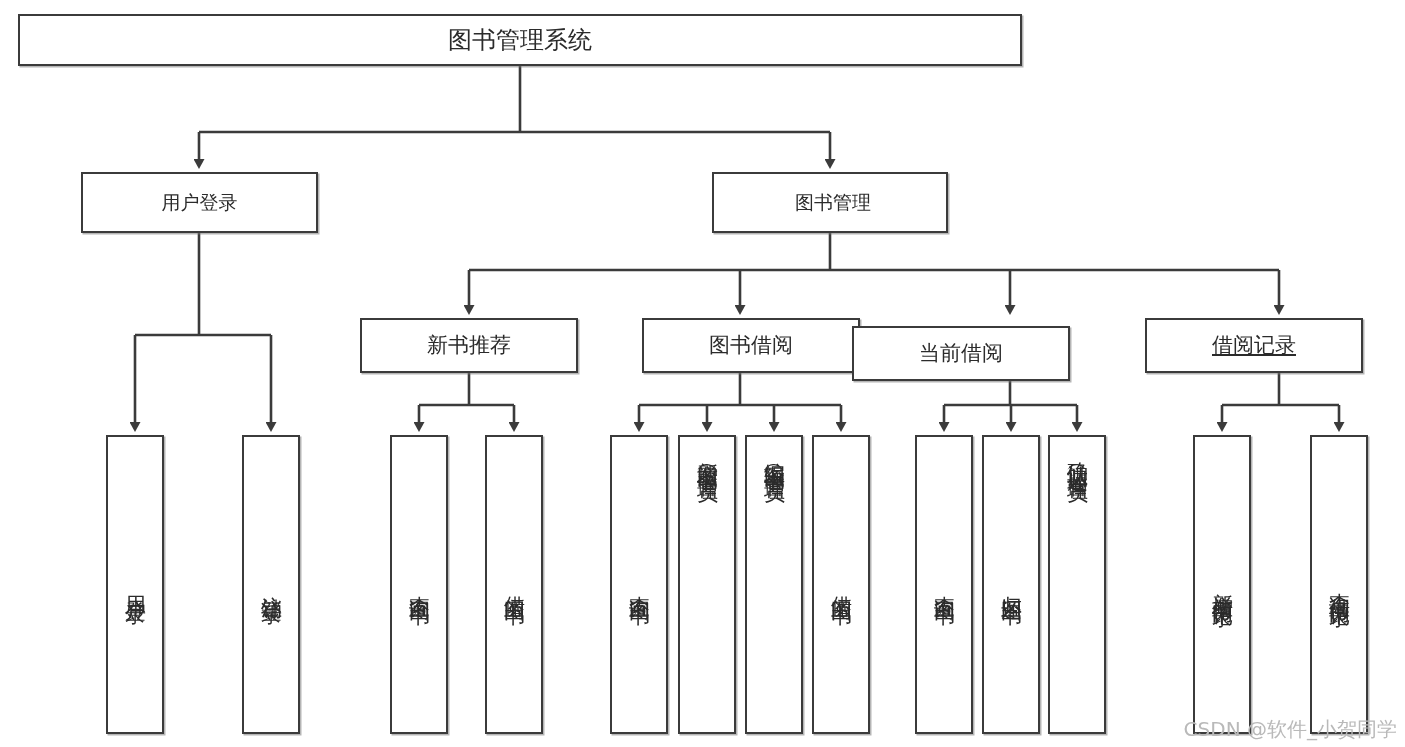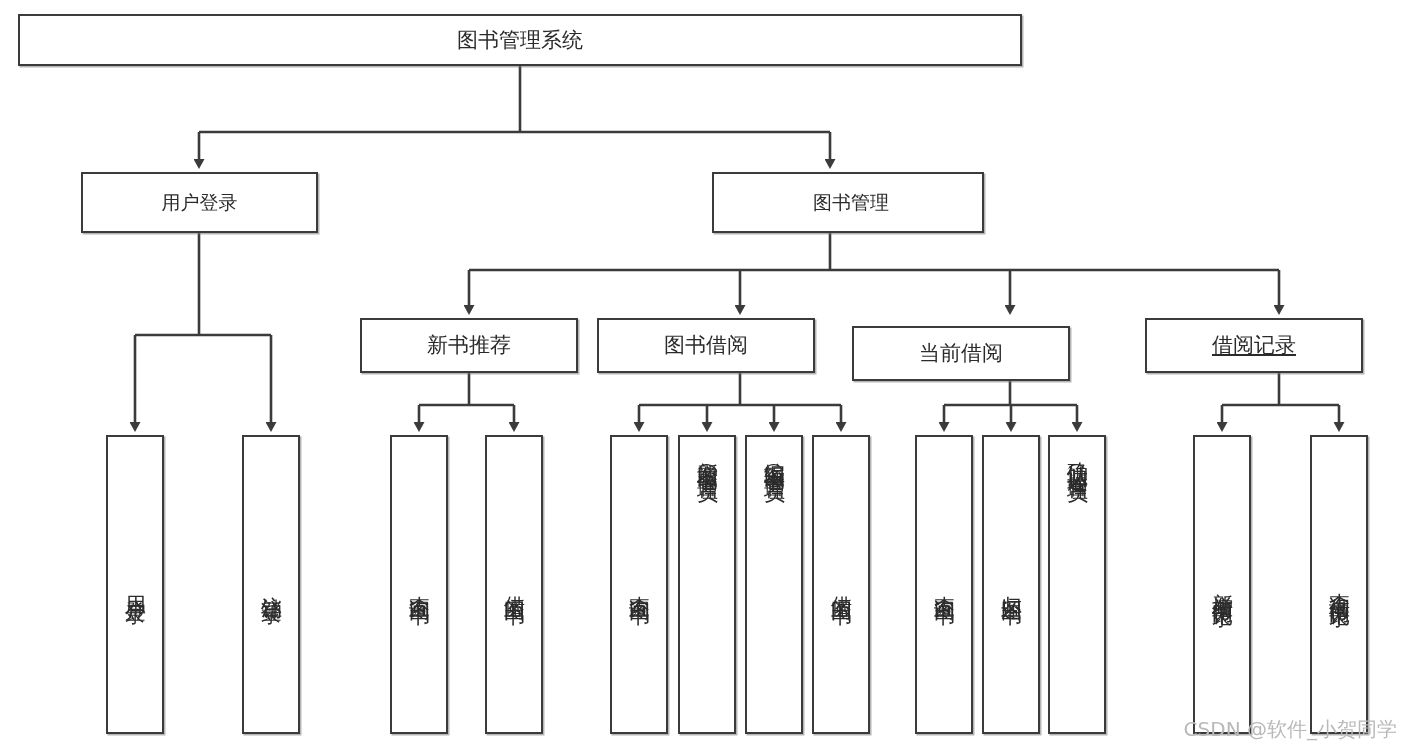--- a/index.html
+++ b/index.html
@@ -45,21 +45,21 @@
     color: #2b2b2b;
     white-space: nowrap;
   }
   
   .node.root {
     left: 18px;
     top: 14px;
     width: 1004px;
     height: 52px;
   }
-  .node.root .node-label { font-size: 21px; }
+  .node.root .node-label { font-size: 24px; }
 
   
   .node.lvl2 {
     top: 172px;
     height: 61px;
   }
   .node.lvl2 .node-label { font-size: 19px; }
 
   
   .node.lvl3 {
@@ -158,28 +158,28 @@
     </g>
   </svg>
 
   <div class="node root">
     <span class="node-label">图书管理系统</span>
   </div>
 
   <div class="node lvl2" style="left:81px; width:237px;">
     <span class="node-label">用户登录</span>
   </div>
-  <div class="node lvl2" style="left:712px; width:272px;padding-left:6px;">
+  <div class="node lvl2" style="left:712px; width:236px;padding-left:6px;">
     <span class="node-label">图书管理</span>
   </div>
 
   <div class="node lvl3" style="left:360px;">
     <span class="node-label">新书推荐</span>
   </div>
-  <div class="node lvl3" style="left:597px;">
+  <div class="node lvl3" style="left:642px;">
     <span class="node-label">图书借阅</span>
   </div>
   <div class="node lvl3" style="left:852px;margin-top:8px;">
     <span class="node-label">当前借阅</span>
   </div>
   <div class="node lvl3" style="left:1145px;text-decoration:underline;">
     <span class="node-label">借阅记录</span>
   </div>
 
   <div class="node leaf centered" style="left:106px;">

